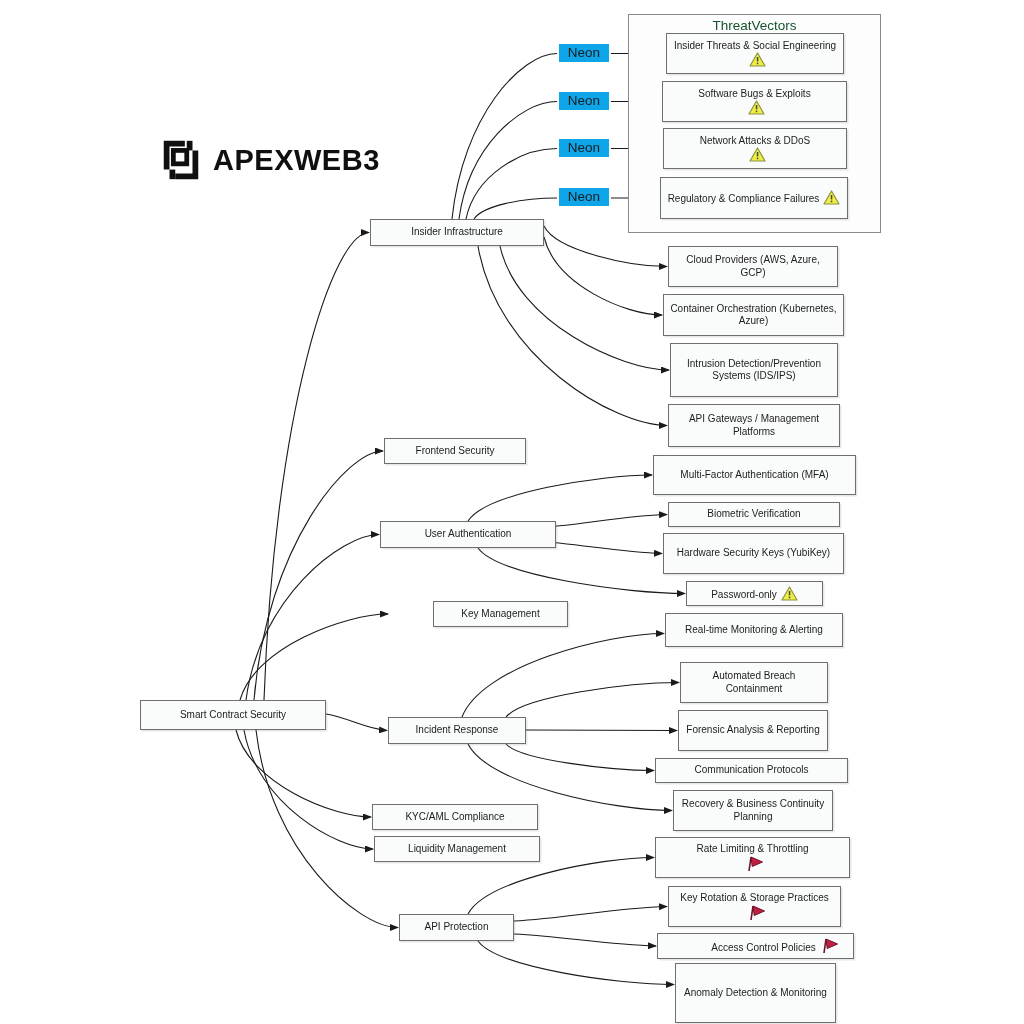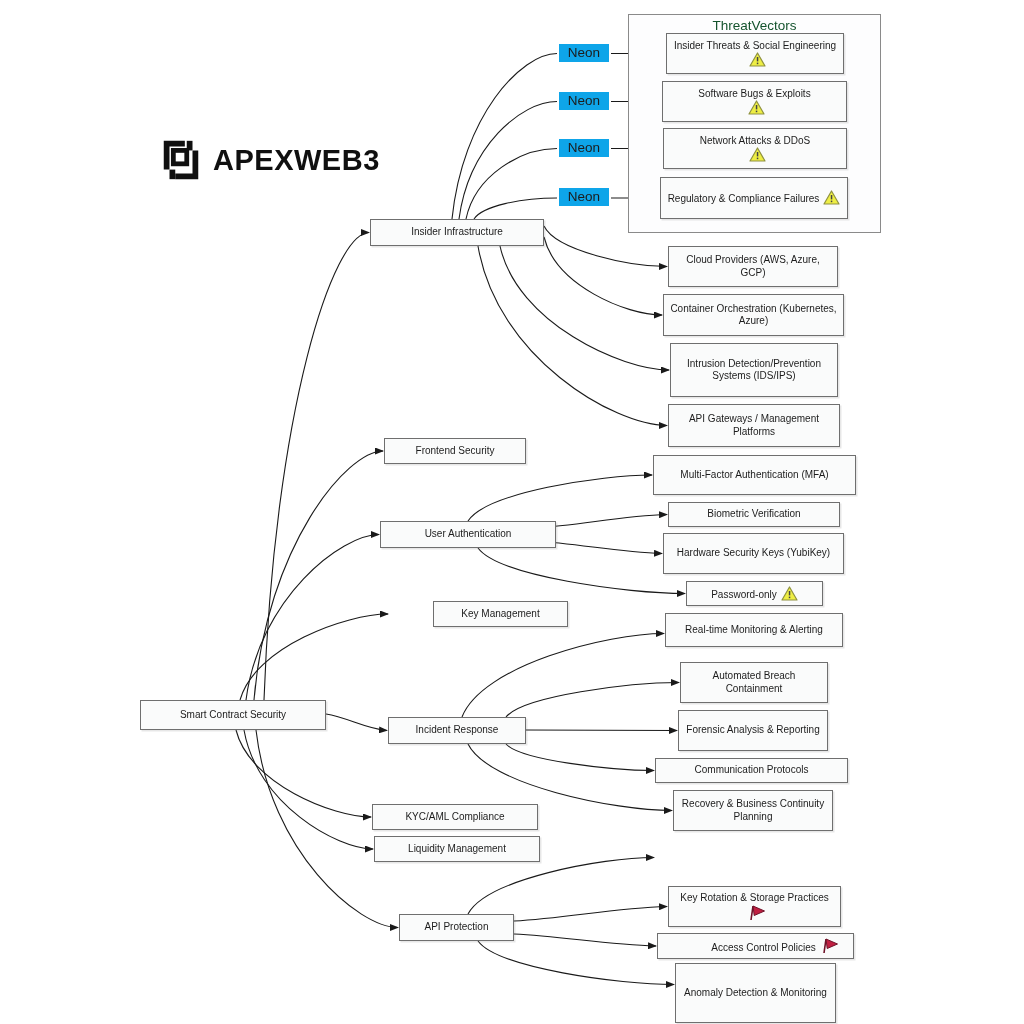--- a/index.html
+++ b/index.html
@@ -186,20 +186,26 @@
       </div>
       <div class="node" style="left: 678px; top: 710px; width: 150px; height: 41px;">
         <div class="txt"><span>Forensic Analysis &amp; Reporting</span></div>
       </div>
       <div class="node" style="left: 655px; top: 758px; width: 193px; height: 25px;">
         <div class="txt"><span>Communication Protocols</span></div>
       </div>
       <div class="node" style="left: 673px; top: 790px; width: 160px; height: 41px;">
         <div class="txt"><span>Recovery &amp; Business Continuity Planning</span></div>
       </div>
+      <div class="node" style="left: 655px; top: 837px; width: 195px; height: 41px;">
+        <div class="txt"><span>Rate Limiting &amp; Throttling</span><br><svg class="ic" width="19" height="17" viewBox="0 0 19 17">
+            <path d="M4 16 L6 2" stroke="#6e1228" stroke-width="1.6" fill="none"></path>
+            <path d="M6 2 L17.5 7 L7.2 11.5 Z" fill="#c01f41" stroke="#6e1228" stroke-width="1"></path>
+          </svg></div>
+      </div>
       <div class="node" style="left: 668px; top: 886px; width: 173px; height: 41px;">
         <div class="txt"><span>Key Rotation &amp; Storage Practices</span><svg class="ic" width="19" height="17" viewBox="0 0 19 17">
             <path d="M4 16 L6 2" stroke="#6e1228" stroke-width="1.6" fill="none"></path>
             <path d="M6 2 L17.5 7 L7.2 11.5 Z" fill="#c01f41" stroke="#6e1228" stroke-width="1"></path>
           </svg></div>
       </div>
       <div class="node" style="left: 657px; top: 933px; width: 197px; height: 26px; padding-left: 43px;">
         <div class="txt"><span>Access Control Policies</span><svg class="ic" width="19" height="17" viewBox="0 0 19 17">
             <path d="M4 16 L6 2" stroke="#6e1228" stroke-width="1.6" fill="none"></path>
             <path d="M6 2 L17.5 7 L7.2 11.5 Z" fill="#c01f41" stroke="#6e1228" stroke-width="1"></path>

